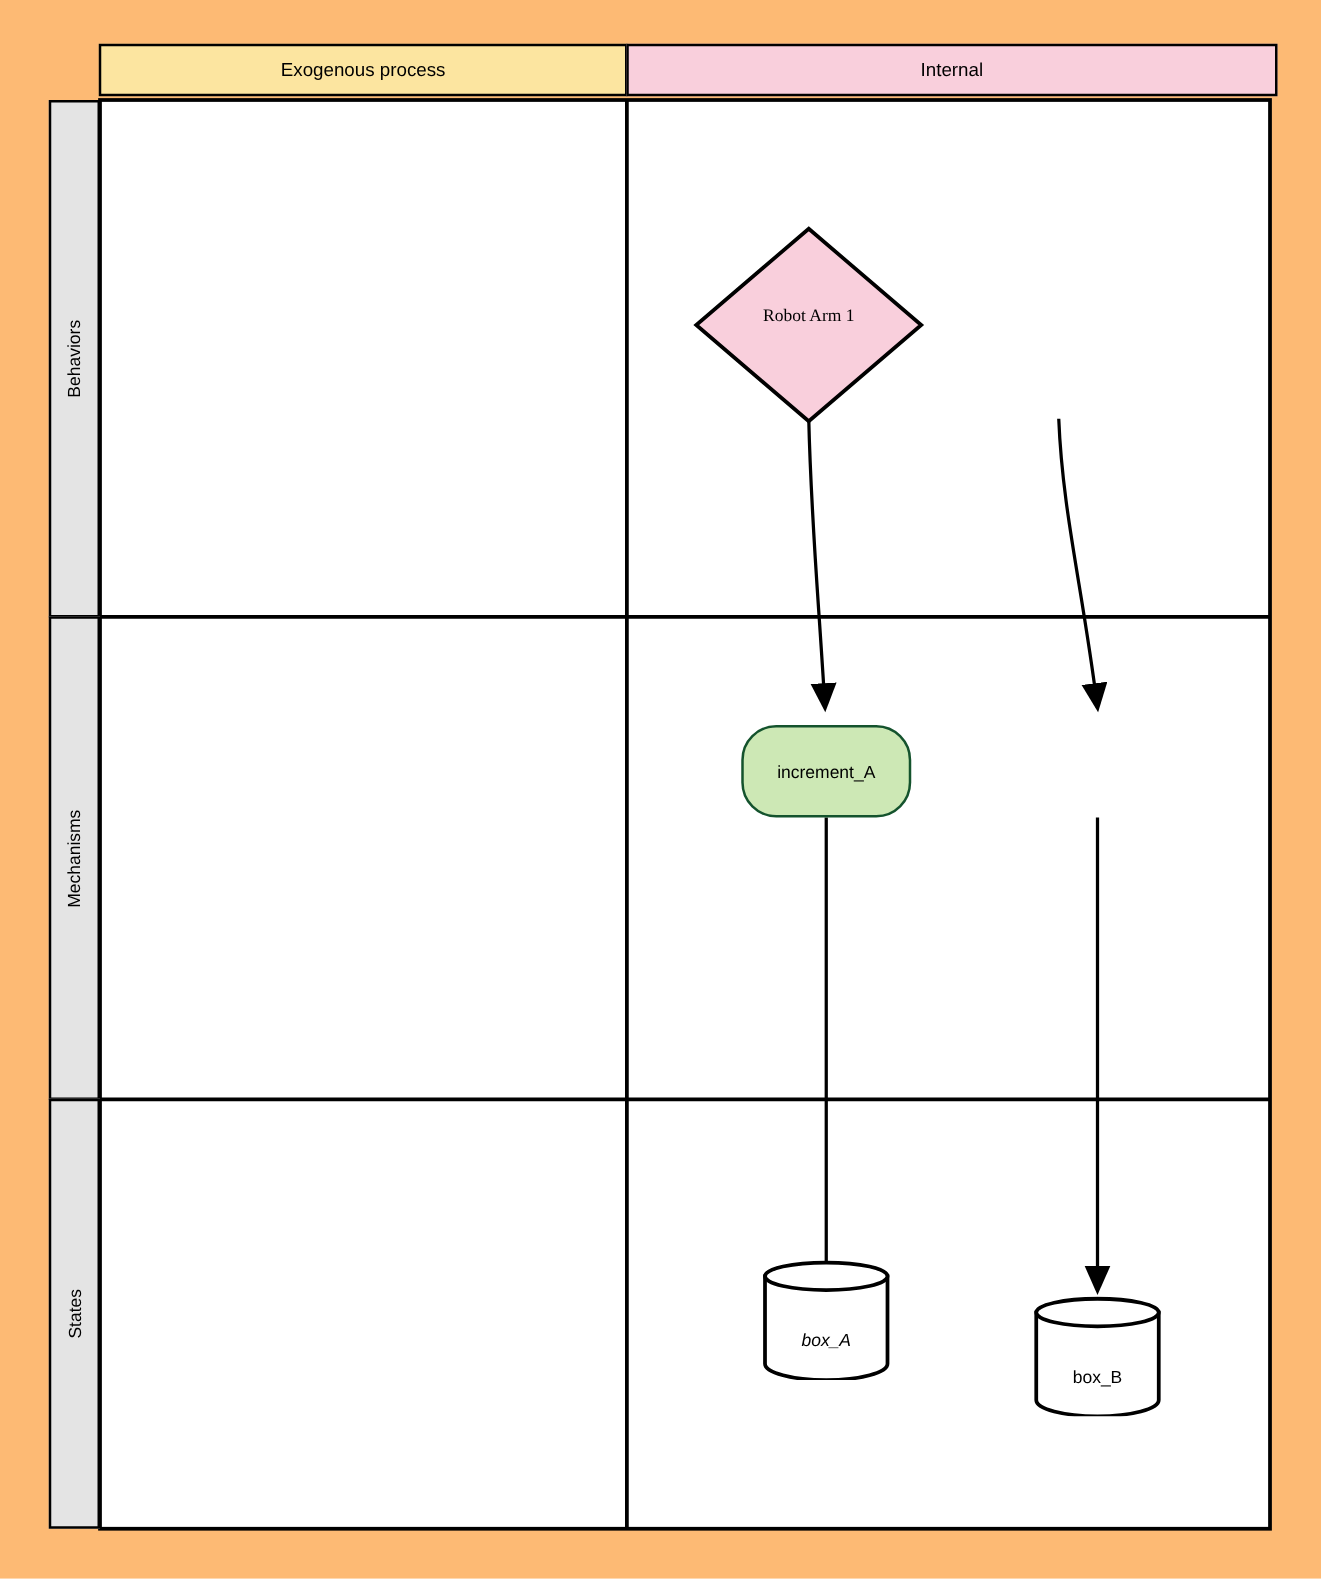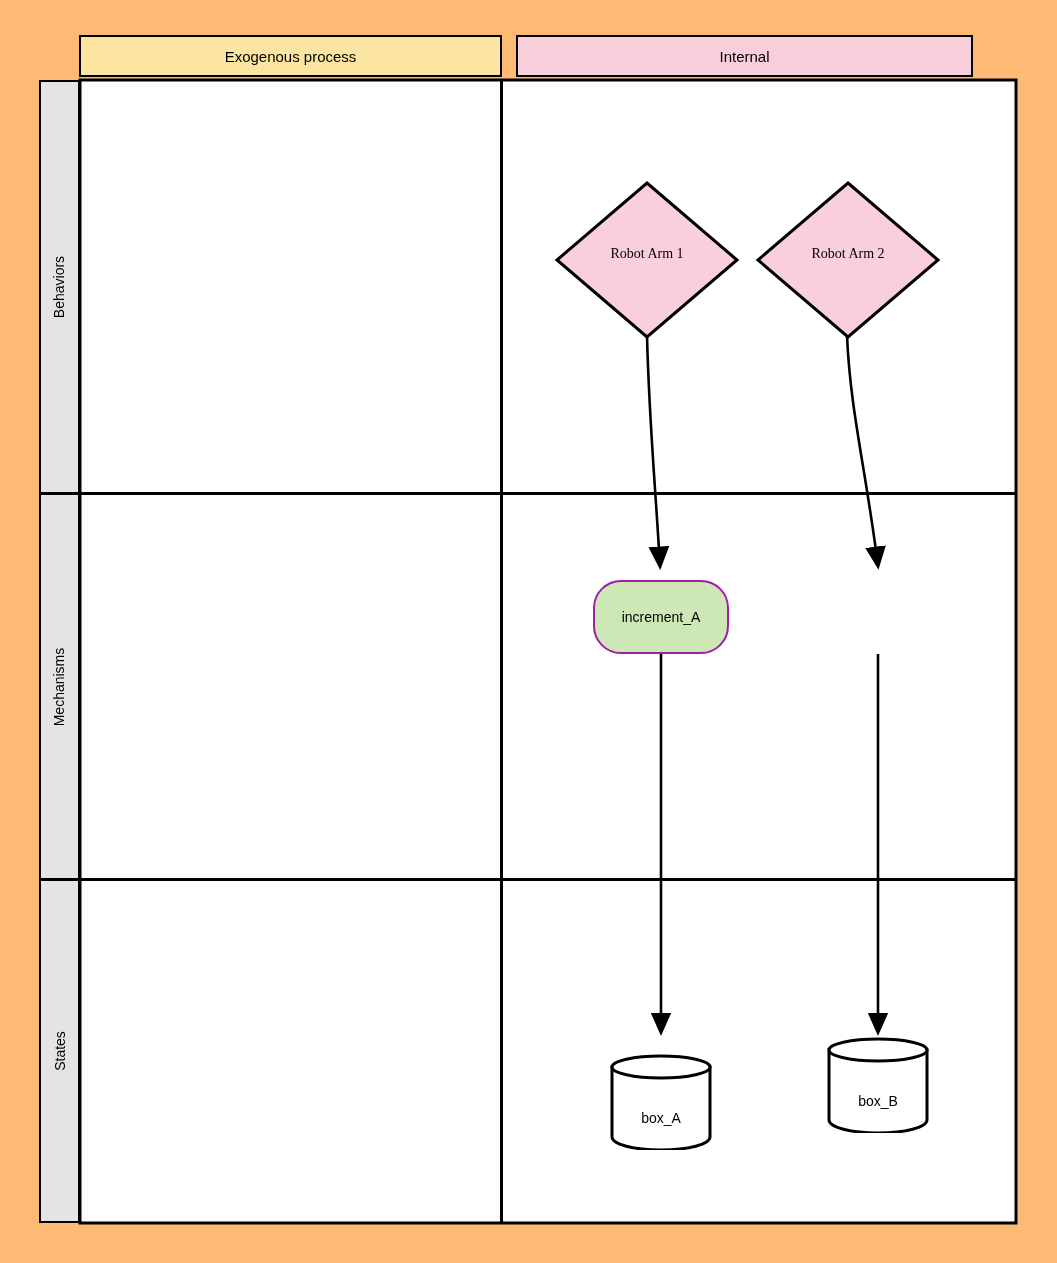--- a/index.html
+++ b/index.html
@@ -36,23 +36,23 @@
     line-height: 1;
   }
   .col-header.exogenous {
     left: 79px;
     top: 35px;
     width: 423px;
     height: 42px;
     background: #FCE5A0;
   }
   .col-header.internal {
-    left: 516px;
+    left: 501px;
     top: 35px;
-    width: 457px;
+    width: 521px;
     height: 42px;
     background: #F9CFDC;
   }
   
   .row-label {
     position: absolute;
     box-sizing: border-box;
     border: 2px solid #000000;
     background: #E4E4E4;
     left: 39px;
@@ -92,21 +92,21 @@
     z-index: 2;
     font-size: 14px;
     font-family: Liberation Serif, serif;
   }
   .diamond-wrap svg { position: absolute; left: 0; top: 0; }
   .rrect {
     width: 136px;
     height: 74px;
     box-sizing: border-box;
     background: #CDE8B5;
-    border: 2px solid #a21caf;
+    border: 2px solid #14532d;
     border-radius: 28px;
     font-size: 14px;
   }
   .cyl-wrap { width: 102px; height: 96px; }
   .cyl-wrap svg { position: absolute; left: 0; top: 0; }
   .cyl-wrap .clabel {
     position: absolute;
     left: 0;
     right: 0;
     top: 56px;
@@ -164,32 +164,26 @@
     <span>States</span>
   </div>
 
   <div class="node diamond-wrap" style="left:554px; top:180px;">
     <svg width="186" height="160" viewBox="0 0 186 160" xmlns="http://www.w3.org/2000/svg">
       <polygon points="93,3 183,80 93,157 3,80" fill="#F9CFDC" stroke="#000000" stroke-width="3"></polygon>
     </svg>
     <div class="dlabel">Robot Arm 1</div>
   </div>
 
-  <div class="node diamond-wrap" style="left:755px; top:180px;">
-    <svg width="186" height="160" viewBox="0 0 186 160" xmlns="http://www.w3.org/2000/svg">
-      <polygon points="93,3 183,80 93,157 3,80" fill="#F9CFDC" stroke="#000000" stroke-width="3"></polygon>
-    </svg>
-    <div class="dlabel">Robot Arm 2</div>
-  </div>
 
   <div class="node rrect" style="left:593px; top:580px;">
     <span>increment_A</span>
   </div>
 
-  <div class="node cyl-wrap" style="left:610px; top:1054px;">
+  <div class="node cyl-wrap" style="left:610px; top:1008px;font-style:italic;">
     <svg width="102" height="96" viewBox="0 0 102 96" xmlns="http://www.w3.org/2000/svg">
       <path d="M2,13 L2,83 A49,13 0 0 0 100,83 L100,13 Z" fill="#FFFFFF" stroke="#000000" stroke-width="3"></path>
       <ellipse cx="51" cy="13" rx="49" ry="11" fill="#FFFFFF" stroke="#000000" stroke-width="3"></ellipse>
     </svg>
     <div class="clabel">box_A</div>
   </div>
 
   <div class="node cyl-wrap" style="left:827px; top:1037px;">
     <svg width="102" height="96" viewBox="0 0 102 96" xmlns="http://www.w3.org/2000/svg">
       <path d="M2,13 L2,83 A49,13 0 0 0 100,83 L100,13 Z" fill="#FFFFFF" stroke="#000000" stroke-width="3"></path>

